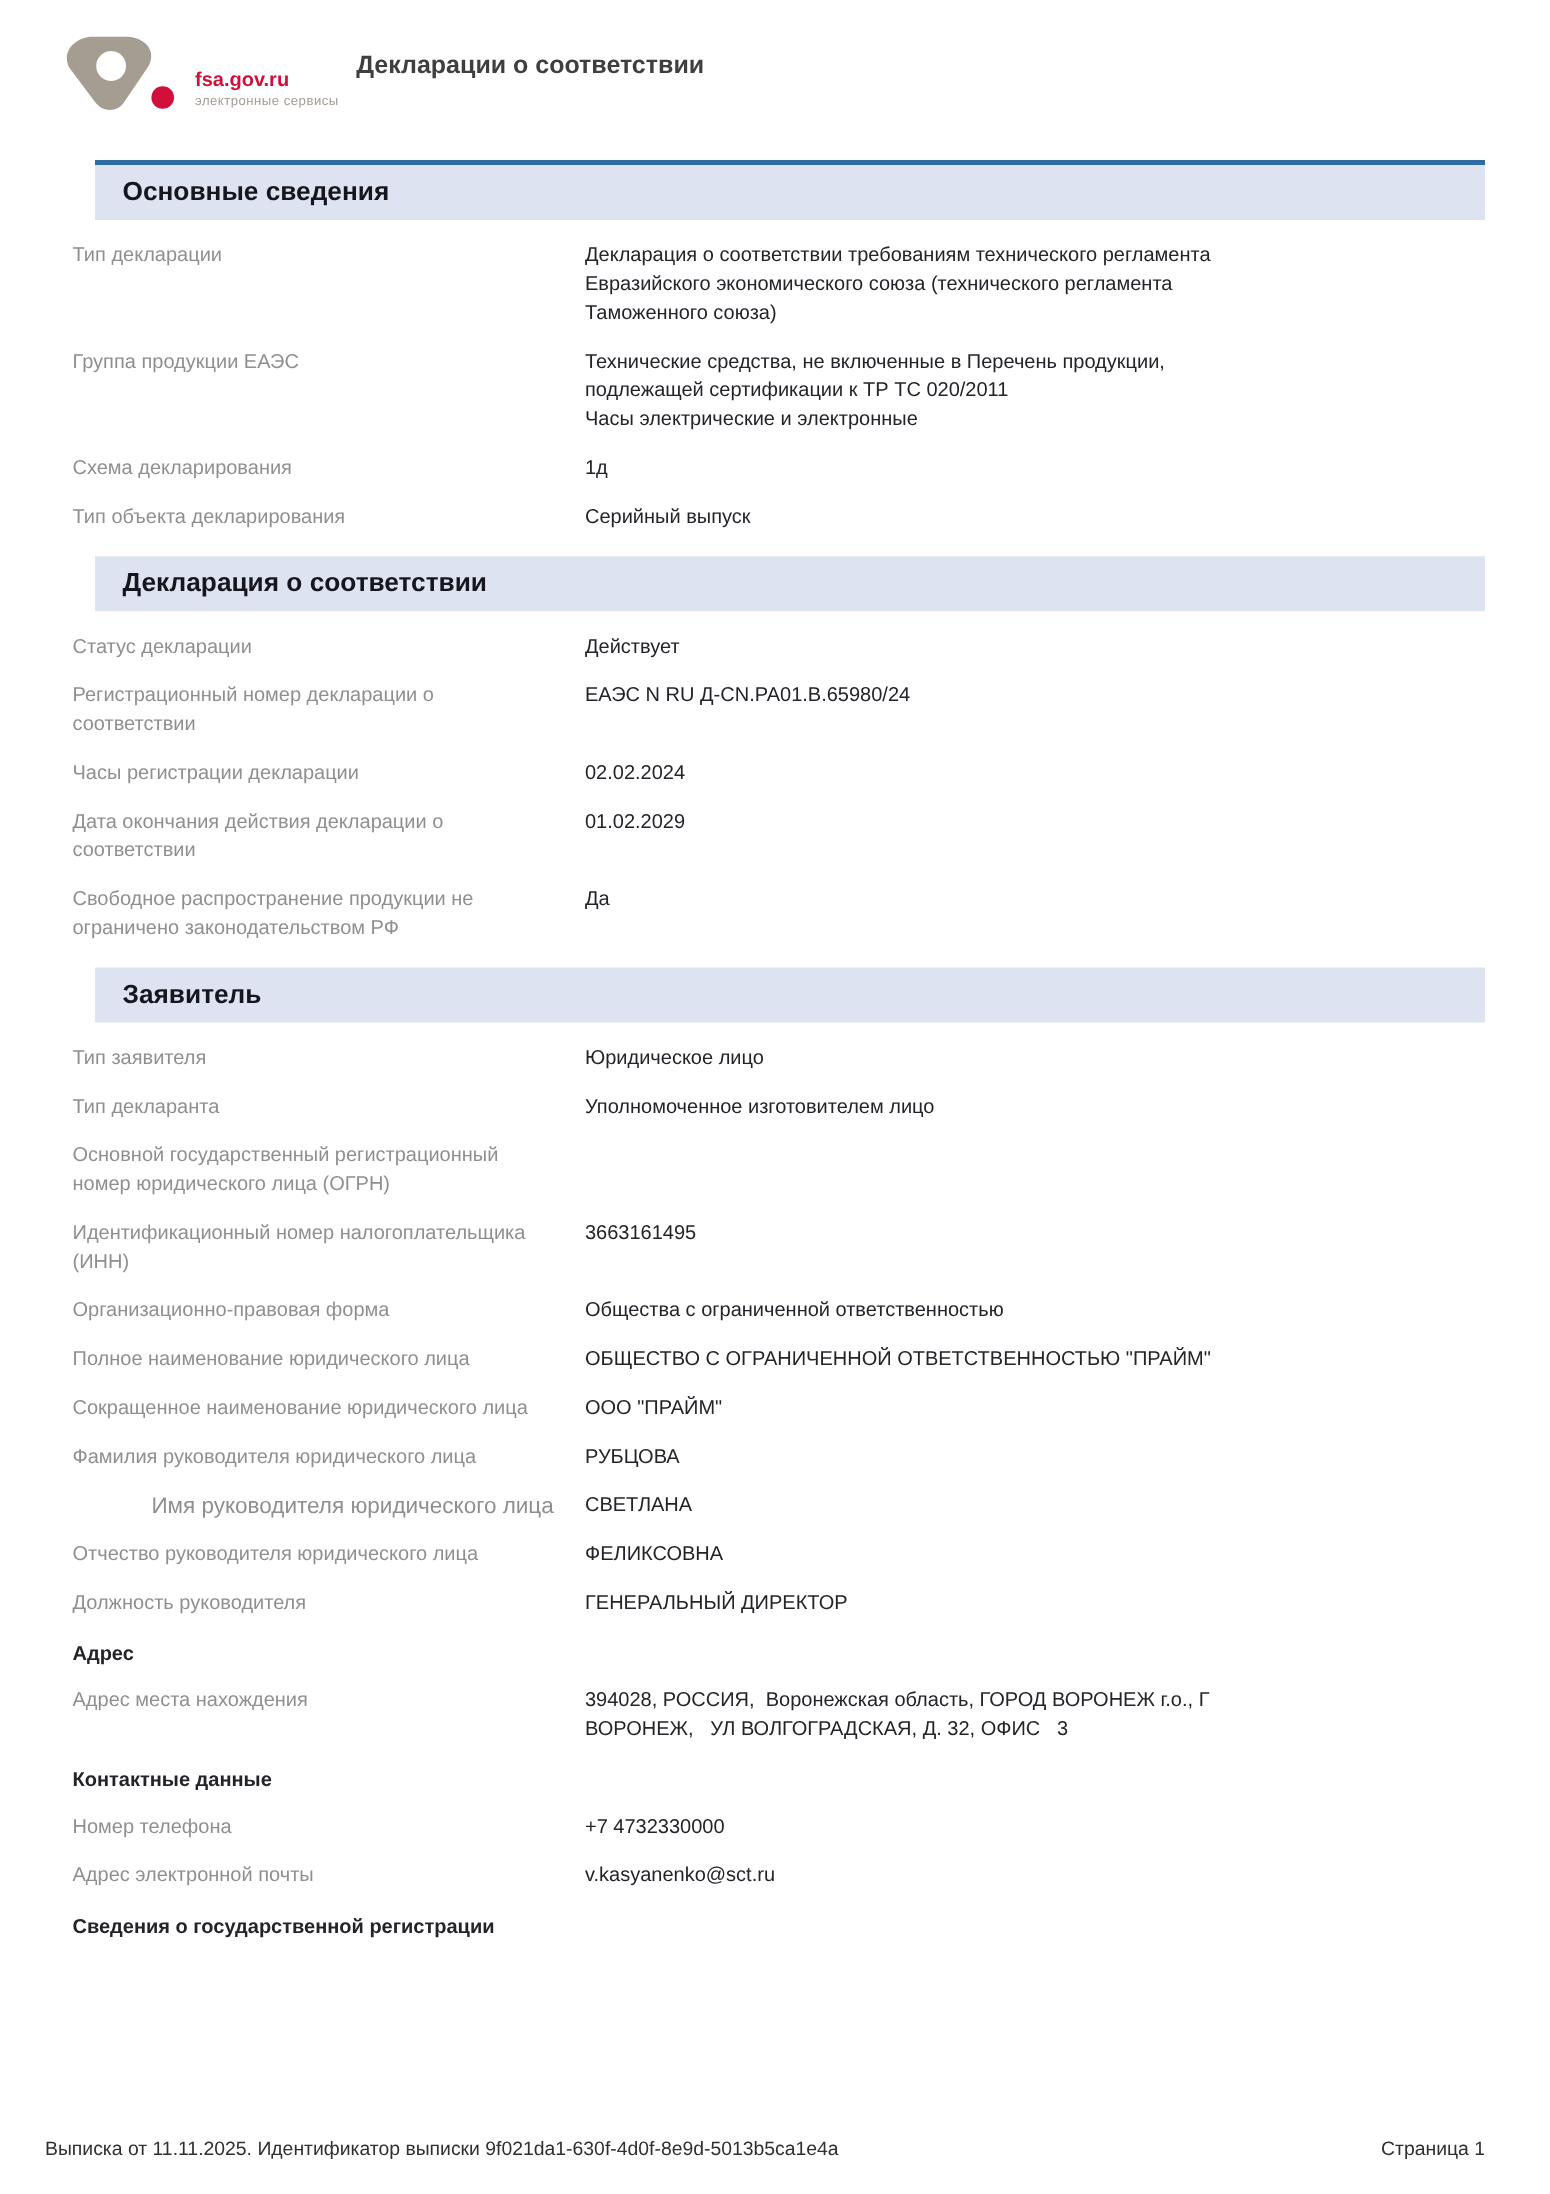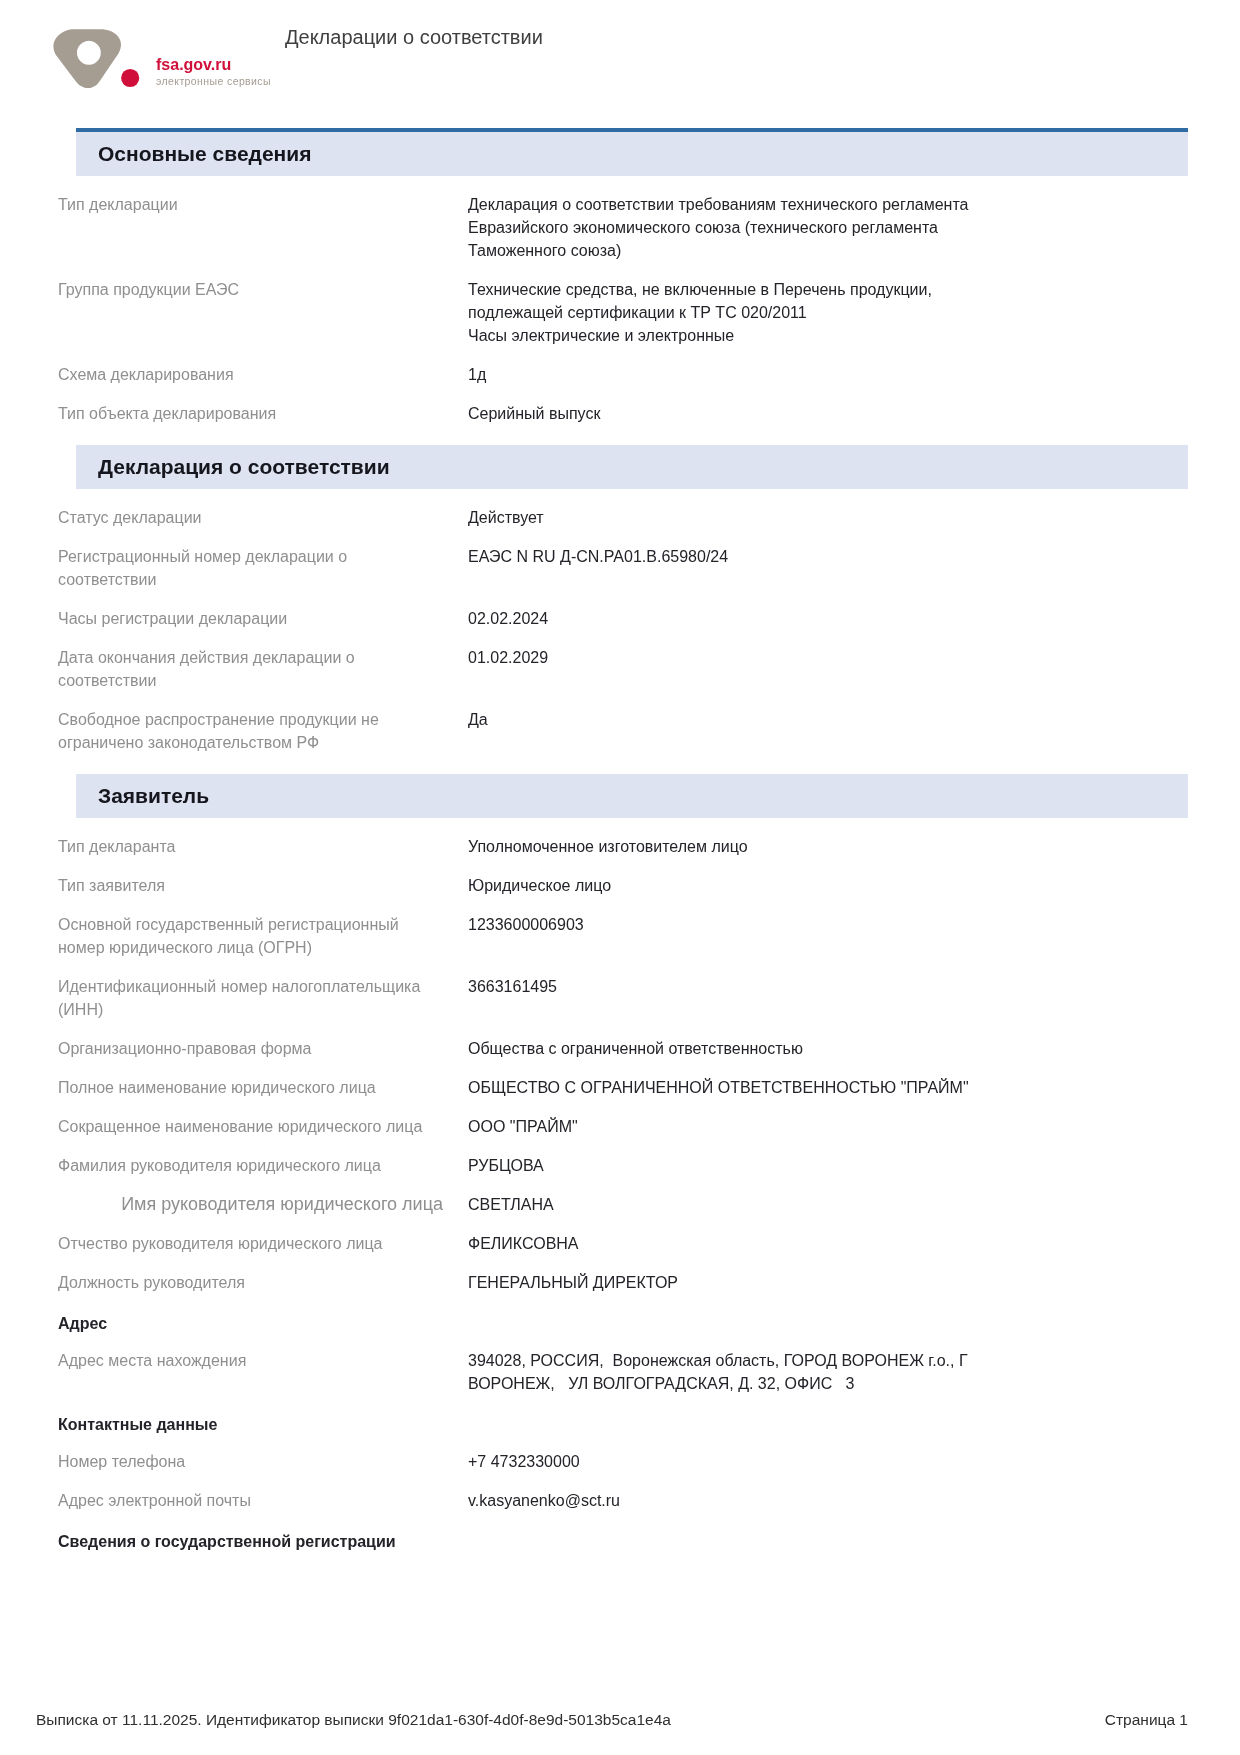--- a/index.html
+++ b/index.html
@@ -10,21 +10,21 @@
   }
   .page{position:absolute;inset:0;padding:26px 52px 0 36px;box-sizing:border-box;}
 
   
   .doc-header{display:flex;align-items:flex-start;padding-left:10px;margin-bottom:24px;height:78px;}
   .logo{display:flex;align-items:flex-start;}
   .logo svg{display:block;}
   .brand-text{margin-left:6px;margin-top:30px;}
   .brand-domain{color:#d0103a;font-weight:bold;font-size:16px;line-height:17px;}
   .brand-tagline{color:#a59c92;font-size:10.5px;line-height:12px;letter-spacing:.4px;margin-top:2px;}
-  .doc-title{margin-left:14px;margin-top:0;font-size:20px;font-weight:normal;color:#3f3f3f;}
+  .doc-title{margin-left:14px;margin-top:15px;font-size:20px;font-weight:bold;color:#3f3f3f;}
 
   
   .band{
     background:#dde3f0;height:44px;line-height:44px;
     padding-left:22px;font-size:21px;font-weight:bold;color:#16161e;margin-left:40px;
   }
   .doc-section:first-child .band{border-top:4px solid #2e6ca3;}
   .sec-body{padding:17px 0 4px 22px;}
   .row{
     display:grid;grid-template-columns:385px 1fr;column-gap:25px;
@@ -115,30 +115,29 @@
           <div class="row">
             <div class="label">Свободное распространение продукции не ограничено законодательством РФ</div>
             <div class="value">Да</div>
           </div>
         </div>
       </section>
       <section class="doc-section">
         <div class="band">Заявитель</div>
         <div class="sec-body">
           <div class="row">
+            <div class="label">Тип заявителя</div>
+            <div class="value">Юридическое лицо</div>
+          </div>
+          <div class="row">
             <div class="label">Тип декларанта</div>
             <div class="value">Уполномоченное изготовителем лицо</div>
           </div>
           <div class="row">
-            <div class="label">Тип заявителя</div>
-            <div class="value">Юридическое лицо</div>
-          </div>
-          <div class="row">
             <div class="label">Основной государственный регистрационный номер юридического лица (ОГРН)</div>
-            <div class="value">1233600006903</div>
           </div>
           <div class="row">
             <div class="label">Идентификационный номер налогоплательщика (ИНН)</div>
             <div class="value">3663161495</div>
           </div>
           <div class="row">
             <div class="label">Организационно-правовая форма</div>
             <div class="value">Общества с ограниченной ответственностью</div>
           </div>
           <div class="row">

